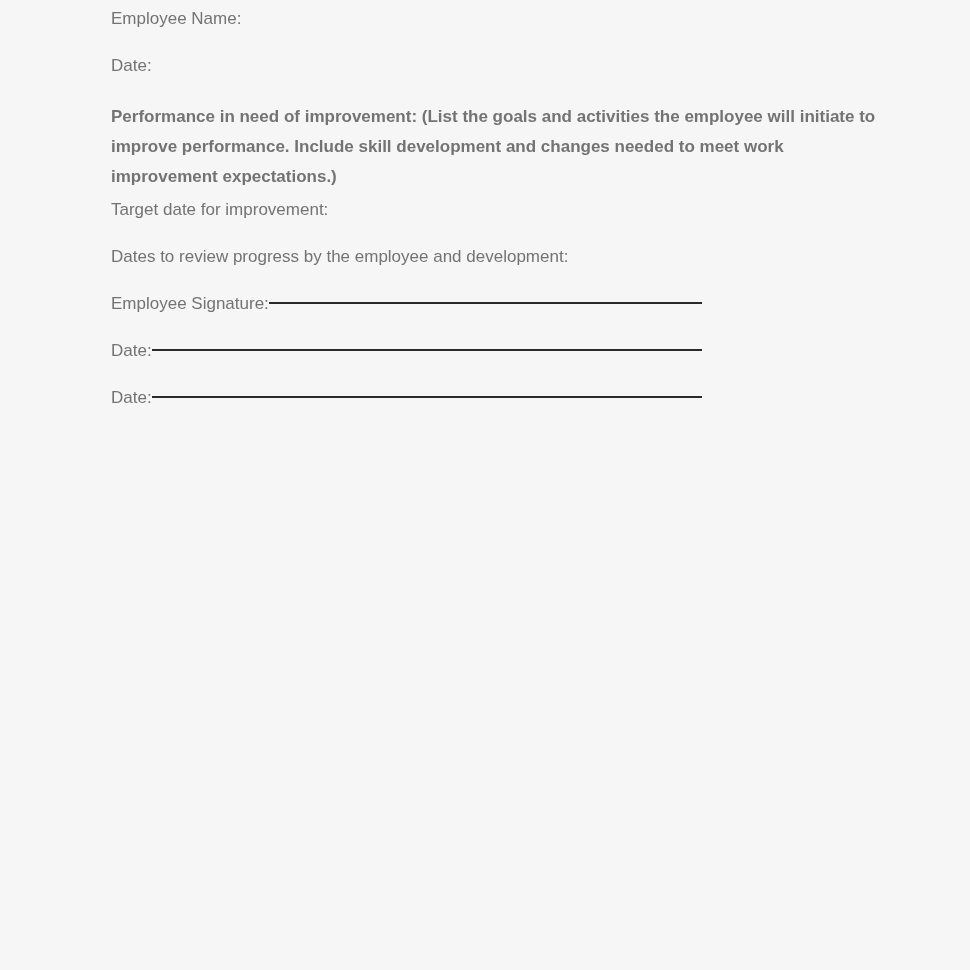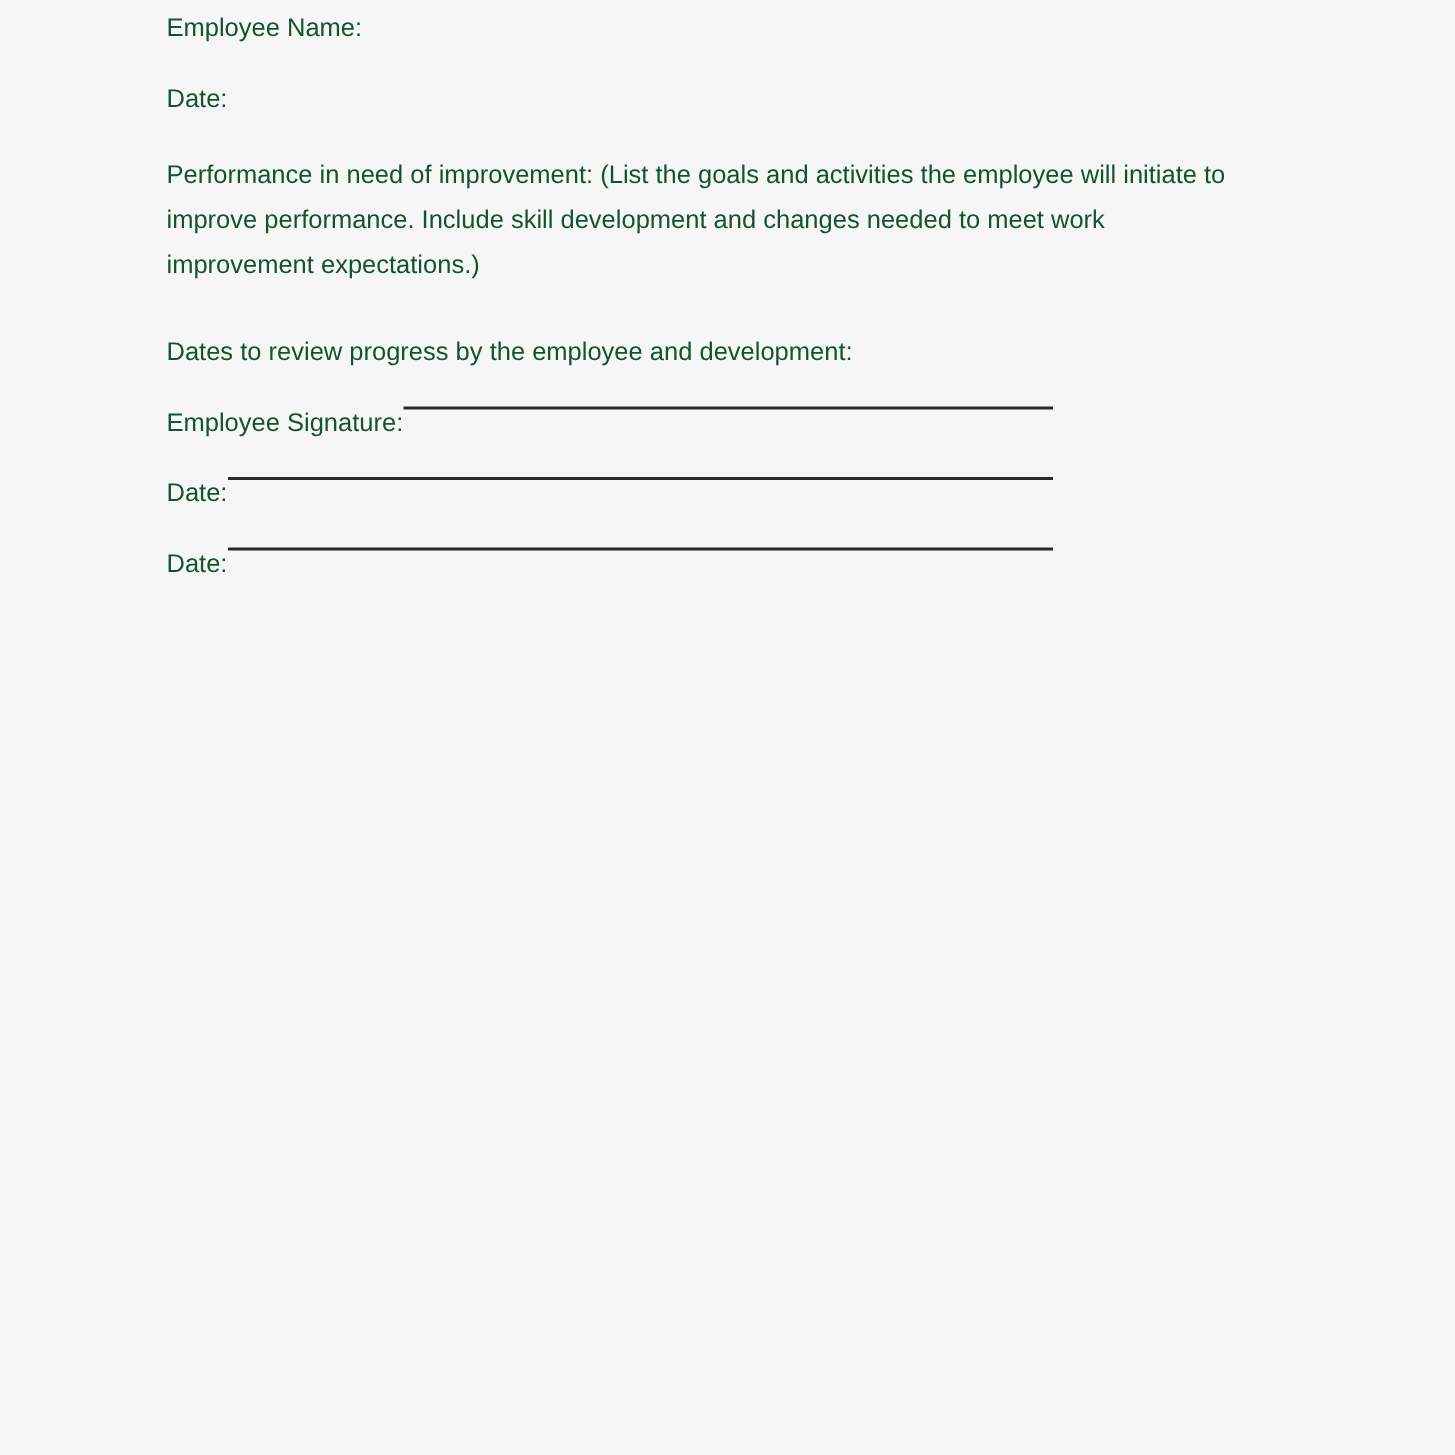--- a/index.html
+++ b/index.html
@@ -7,39 +7,40 @@
     padding: 0;
     background: #f6f6f6;
   }
   .page {
     position: relative;
     width: 970px;
     height: 688px;
     background: #f6f6f6;
     font-family: "Liberation Sans", "DejaVu Sans", sans-serif;
     font-size: 17px;
-    color: #14532d;
+    color: #737373;
     box-sizing: border-box;
     padding: 8px 0 0 111px;
     overflow: hidden;
   }
   .form-line {
     line-height: 21px;
     margin-bottom: 26px;
     white-space: nowrap;
   }
   .para {
     width: 745px;
     line-height: 30px;
-    margin-bottom: 32px;
+    margin-bottom: 7px;
+    font-weight: bold;
   }
   .para div { white-space: nowrap; }
   .sig-row {
     display: flex;
-    align-items: flex-start;
+    align-items: center;
     width: 591px;
     line-height: 21px;
     margin-bottom: 26px;
   }
   .sig-label { white-space: nowrap; flex: 0 0 auto; }
   .sig-line {
     flex: 1 1 auto;
     border-bottom: 2px solid #2a2a2a;
     margin-bottom: 1px;
   }
@@ -51,20 +52,21 @@
 
   <div class="form-line">Employee Name:</div>
   <div class="form-line">Date:</div>
 
   <div class="para">
     <div>Performance in need of improvement: (List the goals and activities the employee will initiate to</div>
     <div>improve performance. Include skill development and changes needed to meet work</div>
     <div>improvement expectations.)</div>
   </div>
 
+  <div class="form-line">Target date for improvement:</div>
   <div class="form-line">Dates to review progress by the employee and development:</div>
 
   <div class="sig-row">
     <span class="sig-label">Employee Signature:</span>
     <span class="sig-line"></span>
   </div>
 
   <div class="sig-row">
     <span class="sig-label">Date:</span>
     <span class="sig-line"></span>

